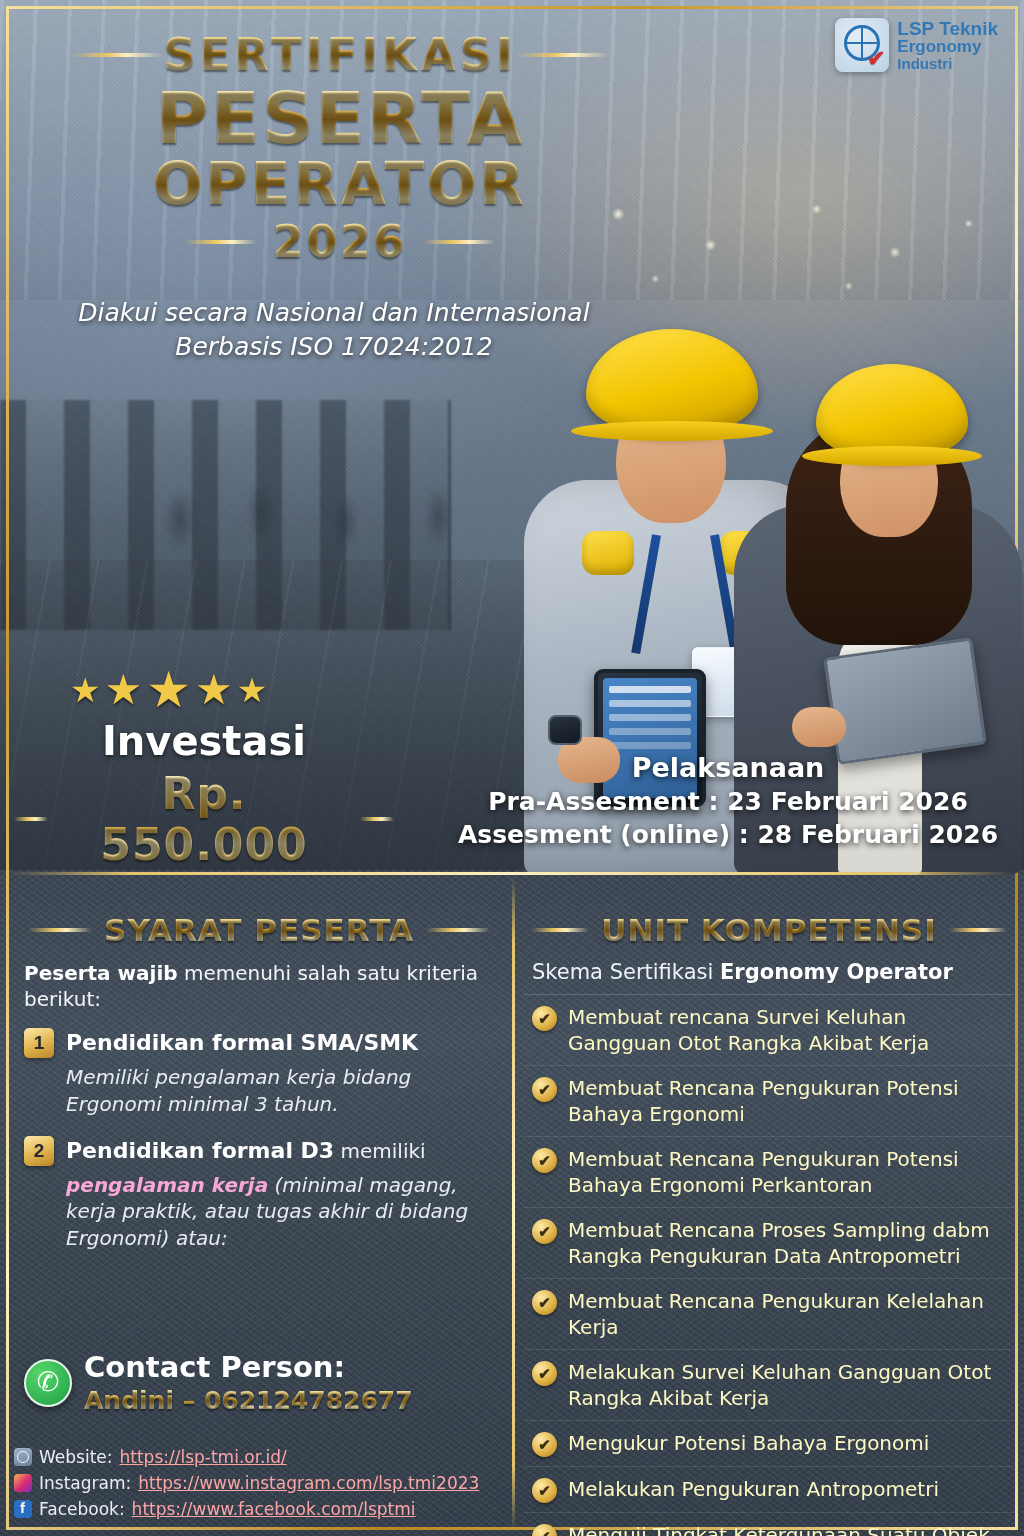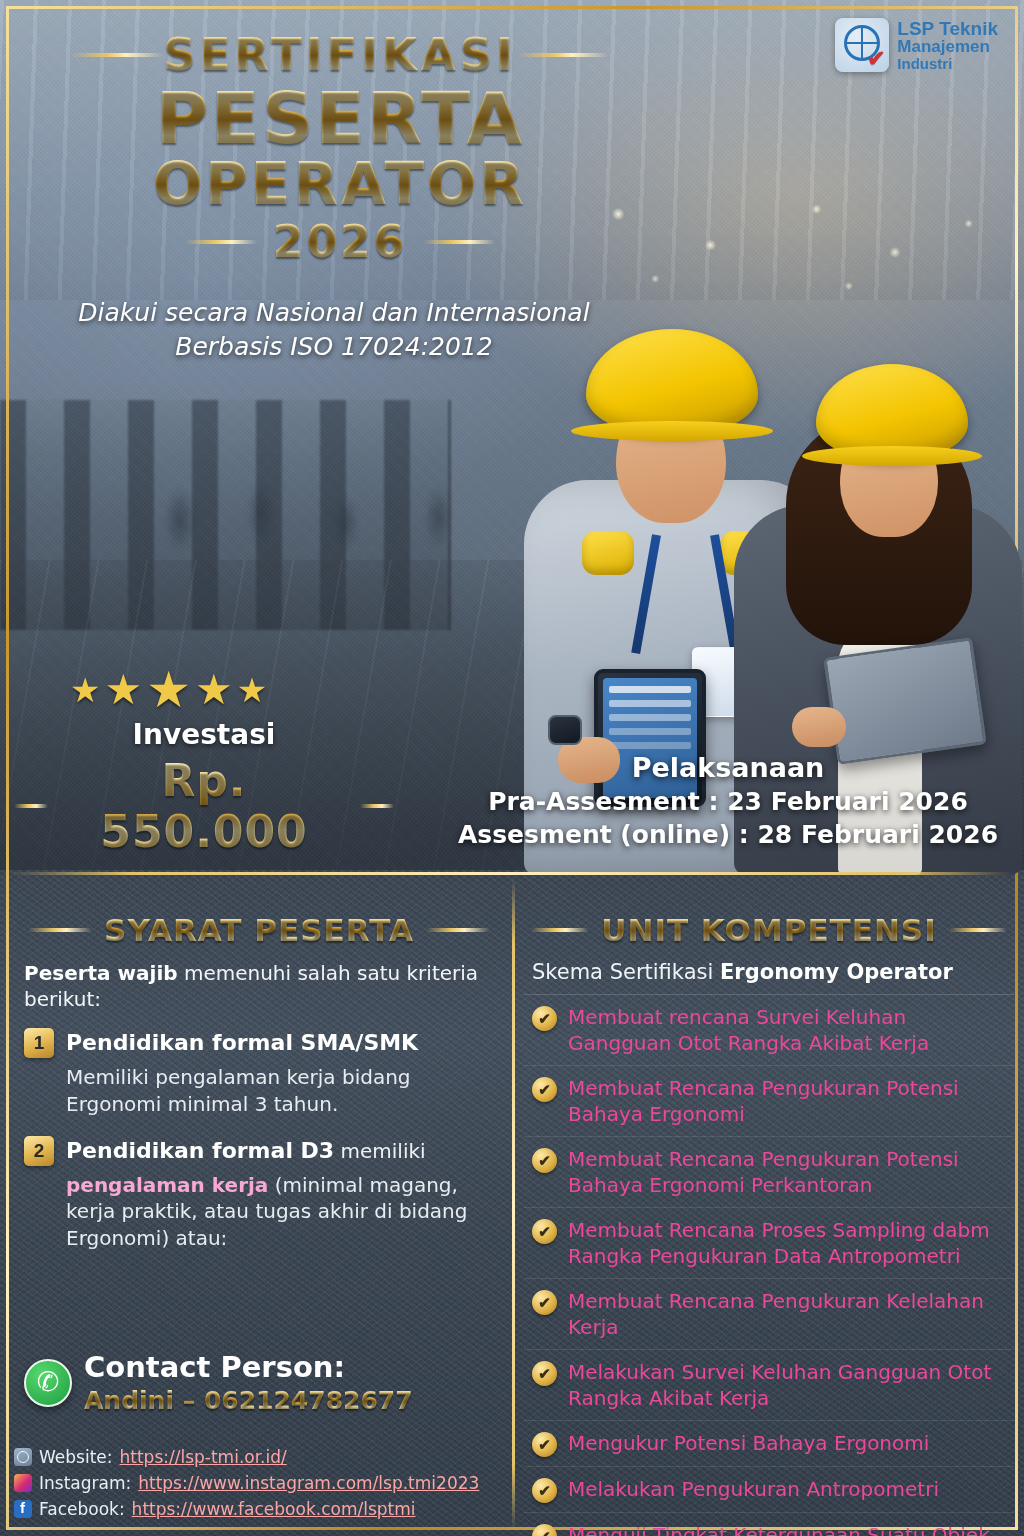--- a/index.html
+++ b/index.html
@@ -278,21 +278,21 @@
     text-shadow: 0 2px 3px rgba(0,0,0,.55);
   }
   .star.s1, .star.s5 { font-size: 34px; }
   .star.s2, .star.s4 { font-size: 42px; }
   .star.s3 { font-size: 50px; }
 
   .investasi {
     position: absolute; left: 14px; top: 718px; width: 380px; text-align: center; z-index: 7;
   }
   .inv-label {
-    color: #ffffff; font-size: 28px; font-weight: bold;
+    color: #ffffff; font-size: 40px; font-weight: bold;
     text-shadow: 0 2px 5px rgba(0,0,0,.6);
     font-family: "DejaVu Sans", sans-serif;
   }
   .inv-price-wrap { display:flex; align-items:center; justify-content:center; gap: 10px; margin-top: 4px; }
   .inv-price {
     font-size: 44px; font-weight: bold; letter-spacing: 1px;
     font-family: "DejaVu Sans", sans-serif;
   }
 
   
@@ -338,21 +338,21 @@
   .req-item { display: flex; gap: 12px; padding: 10px 10px 2px 10px; }
   .num-badge {
     flex: 0 0 auto; width: 30px; height: 30px; border-radius: 5px;
     background: linear-gradient(160deg, #ffe9a8, #e0b44d 55%, #b9862a);
     color: #2a2a2a; font-weight: bold; font-size: 19px;
     display: flex; align-items: center; justify-content: center;
     box-shadow: 0 2px 4px rgba(0,0,0,.4);
   }
   .req-text { color: #eef2f6; font-size: 20px; line-height: 1.34; font-family: "DejaVu Sans", sans-serif; }
   .req-text .hl { font-weight: bold; color: #ffffff; }
-  .req-sub { color: #e7ecf2; font-size: 20px; line-height: 1.34; padding: 4px 10px 0 52px; font-family: "DejaVu Sans", sans-serif; }
+  .req-sub { color: #e7ecf2; font-size: 20px; line-height: 1.34; padding: 4px 10px 0 52px; font-family: "DejaVu Sans", sans-serif; font-style: italic; }
   .req-sub b { color: #f9a8d4; }
 
   
   .contact {
     position: absolute; left: 24px; top: 1350px; z-index: 9;
     display: flex; align-items: center; gap: 12px;
   }
   .wa-icon {
     width: 48px; height: 48px; border-radius: 50%;
     background: radial-gradient(circle at 35% 30%, #56d86b, #1f9d43);
@@ -401,41 +401,41 @@
   }
   .unit-item:first-child { border-top: 1px solid rgba(255,255,255,0.16); }
   .check {
     flex: 0 0 auto; width: 25px; height: 25px; border-radius: 50%;
     background: radial-gradient(circle at 35% 30%, #ffeaa8, #dcae41 60%, #a9781f);
     color: #3c2f10; font-size: 15px; font-weight: bold;
     display: flex; align-items: center; justify-content: center;
     box-shadow: 0 2px 3px rgba(0,0,0,.4);
     margin-top: 2px;
   }
-  .unit-text { color: #ec4899; font-size: 20px; line-height: 1.3; font-family: "DejaVu Sans", sans-serif; }
+  .unit-text { color: #fef9c3; font-size: 20px; line-height: 1.3; font-family: "DejaVu Sans", sans-serif; }
 </style>
 </head>
 <body>
 
 <div class="poster">
 
   <div class="photo-bg">
     <div class="hall-ceiling"></div>
     <div class="hall-lights"></div>
     <div class="machines"></div>
     <div class="workers-blur"></div>
     <div class="hall-floor"></div>
   </div>
   <div class="bottom-bg"></div>
 
   <div class="logo">
     <div class="logo-mark"></div>
     <div class="logo-text">
       <span>LSP Teknik</span>
-      <small>Manajemen</small>
+      <small>Ergonomy</small>
       <em>Industri</em>
     </div>
   </div>
 
   <div class="people">
     <div class="person p-man">
       <div class="torso-man"></div>
       <div class="head" style="left:92px; bottom:352px; width:110px; height:132px;"></div>
       <div class="helmet" style="left:62px; bottom:440px; width:172px; height:106px;"></div>
       <div class="earmuff" style="left:58px; bottom:300px;"></div>

